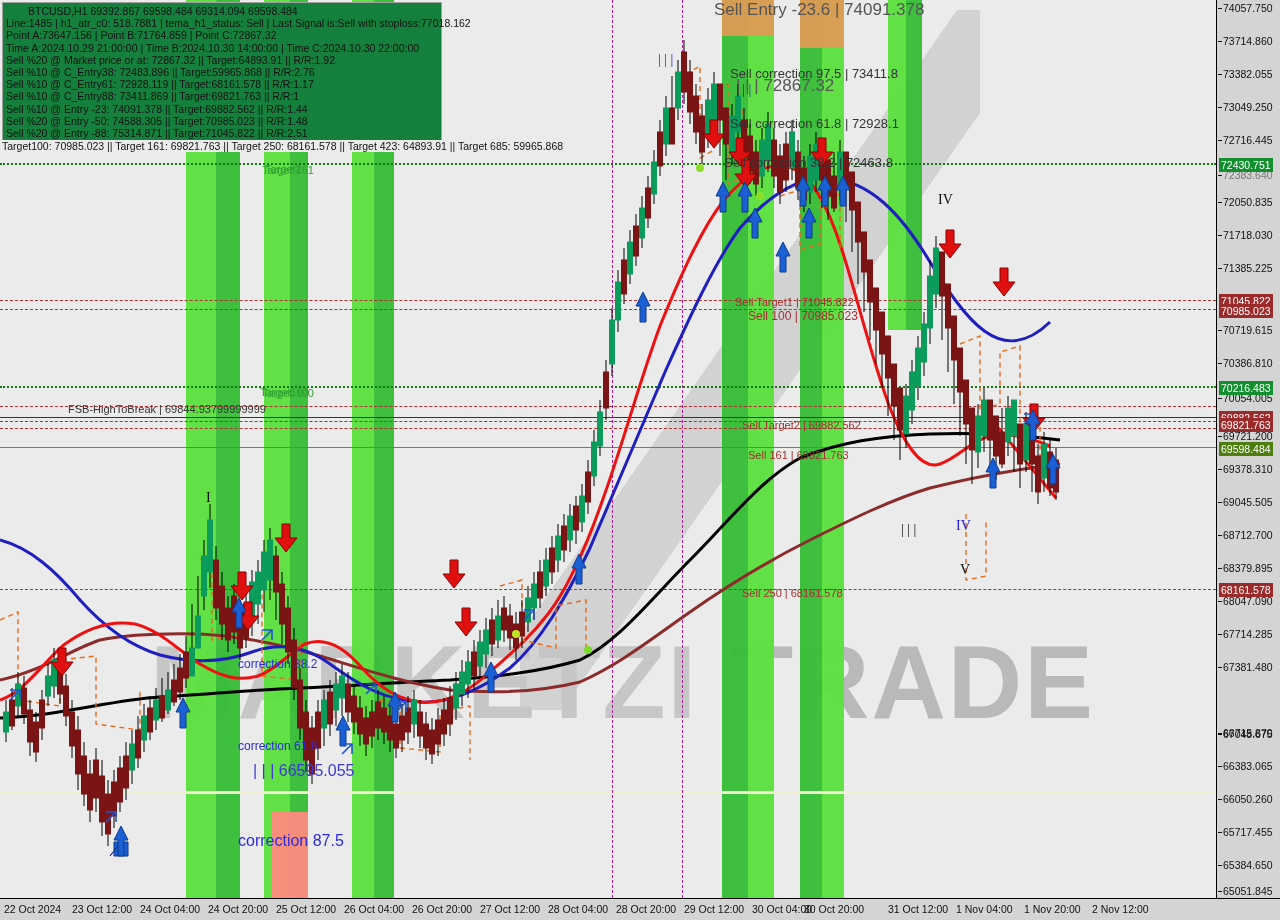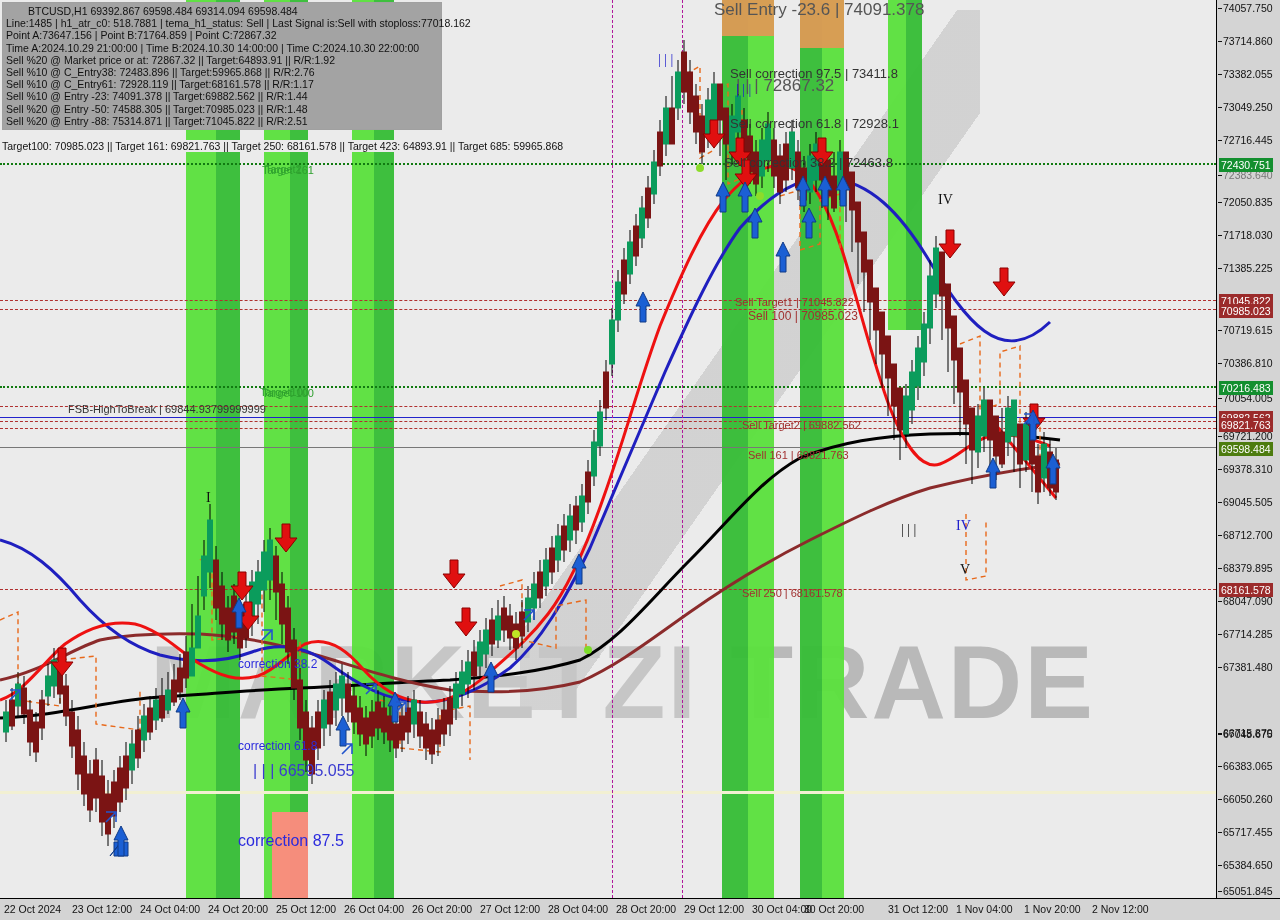--- a/index.html
+++ b/index.html
@@ -13,21 +13,21 @@
 
   .watermark{position:absolute;pointer-events:none;font-weight:bold;color:#c9c9c9;letter-spacing:2px;}
   #wm-text{left:150px;top:618px;font-size:103px;color:#c6c6c6;}
   #wm-text .thin{color:#b9b9b9;}
   #wm-logo{position:absolute;left:520px;top:10px;width:460px;height:700px;
     background:linear-gradient(125deg,rgba(0,0,0,0) 46%,rgba(190,190,190,.55) 46%,rgba(190,190,190,.55) 56%,rgba(0,0,0,0) 56%);
     pointer-events:none;}
 
   
   #infoblk{position:absolute;left:2px;top:2px;width:432px;padding:2px 3px 2px 3px;
-    background:#a3a3a3;border:1px solid #a0a0a0;z-index:40;}
+    background:#15803d;border:1px solid #a0a0a0;z-index:40;}
   #infoblk .ln{font-size:10.5px;line-height:12.2px;color:#111;white-space:nowrap;}
   #infoblk .ln.sym{padding-left:22px;font-size:10.5px;}
   #lastline{position:absolute;left:2px;top:140px;font-size:10.5px;color:#111;white-space:nowrap;z-index:40;background:#ebebeb;}
 
   
   .band{position:absolute;top:0;height:898px;opacity:.95;}
   .band.g1{background:#5ae03c;}
   .band.g2{background:#35bd35;}
   .band.red{background:#ff8a80;}
   .band.orange{background:#dd9a55;}
@@ -480,20 +480,21 @@
     <div class="lbl wave" style="left:960px;top:562px;">V</div>
 
     <div id="infoblk">
       <div class="ln sym">BTCUSD,H1  69392.867 69598.484 69314.094 69598.484</div>
       <div class="ln">Line:1485 | h1_atr_c0: 518.7881 | tema_h1_status: Sell | Last Signal is:Sell with stoploss:77018.162</div>
       <div class="ln">Point A:73647.156 | Point B:71764.859 | Point C:72867.32</div>
       <div class="ln">Time A:2024.10.29 21:00:00 | Time B:2024.10.30 14:00:00 | Time C:2024.10.30 22:00:00</div>
       <div class="ln">Sell %20 @ Market price or at: 72867.32 || Target:64893.91 || R/R:1.92</div>
       <div class="ln">Sell %10 @ C_Entry38: 72483.896 || Target:59965.868 || R/R:2.76</div>
       <div class="ln">Sell %10 @ C_Entry61: 72928.119 || Target:68161.578 || R/R:1.17</div>
+      <div class="ln">Sell %10 @ C_Entry88: 73411.869 || Target:69821.763 || R/R:1</div>
       <div class="ln">Sell %10 @ Entry -23: 74091.378 || Target:69882.562 || R/R:1.44</div>
       <div class="ln">Sell %20 @ Entry -50: 74588.305 || Target:70985.023 || R/R:1.48</div>
       <div class="ln">Sell %20 @ Entry -88: 75314.871 || Target:71045.822 || R/R:2.51</div>
     </div>
     <div id="lastline">Target100: 70985.023 || Target 161: 69821.763 || Target 250: 68161.578 || Target 423: 64893.91 || Target 685: 59965.868</div>
   </div>
 
   <div id="axisY">
     <div class="ytick" style="top:2px;">74057.750</div>
     <div class="ytick" style="top:35px;">73714.860</div>

